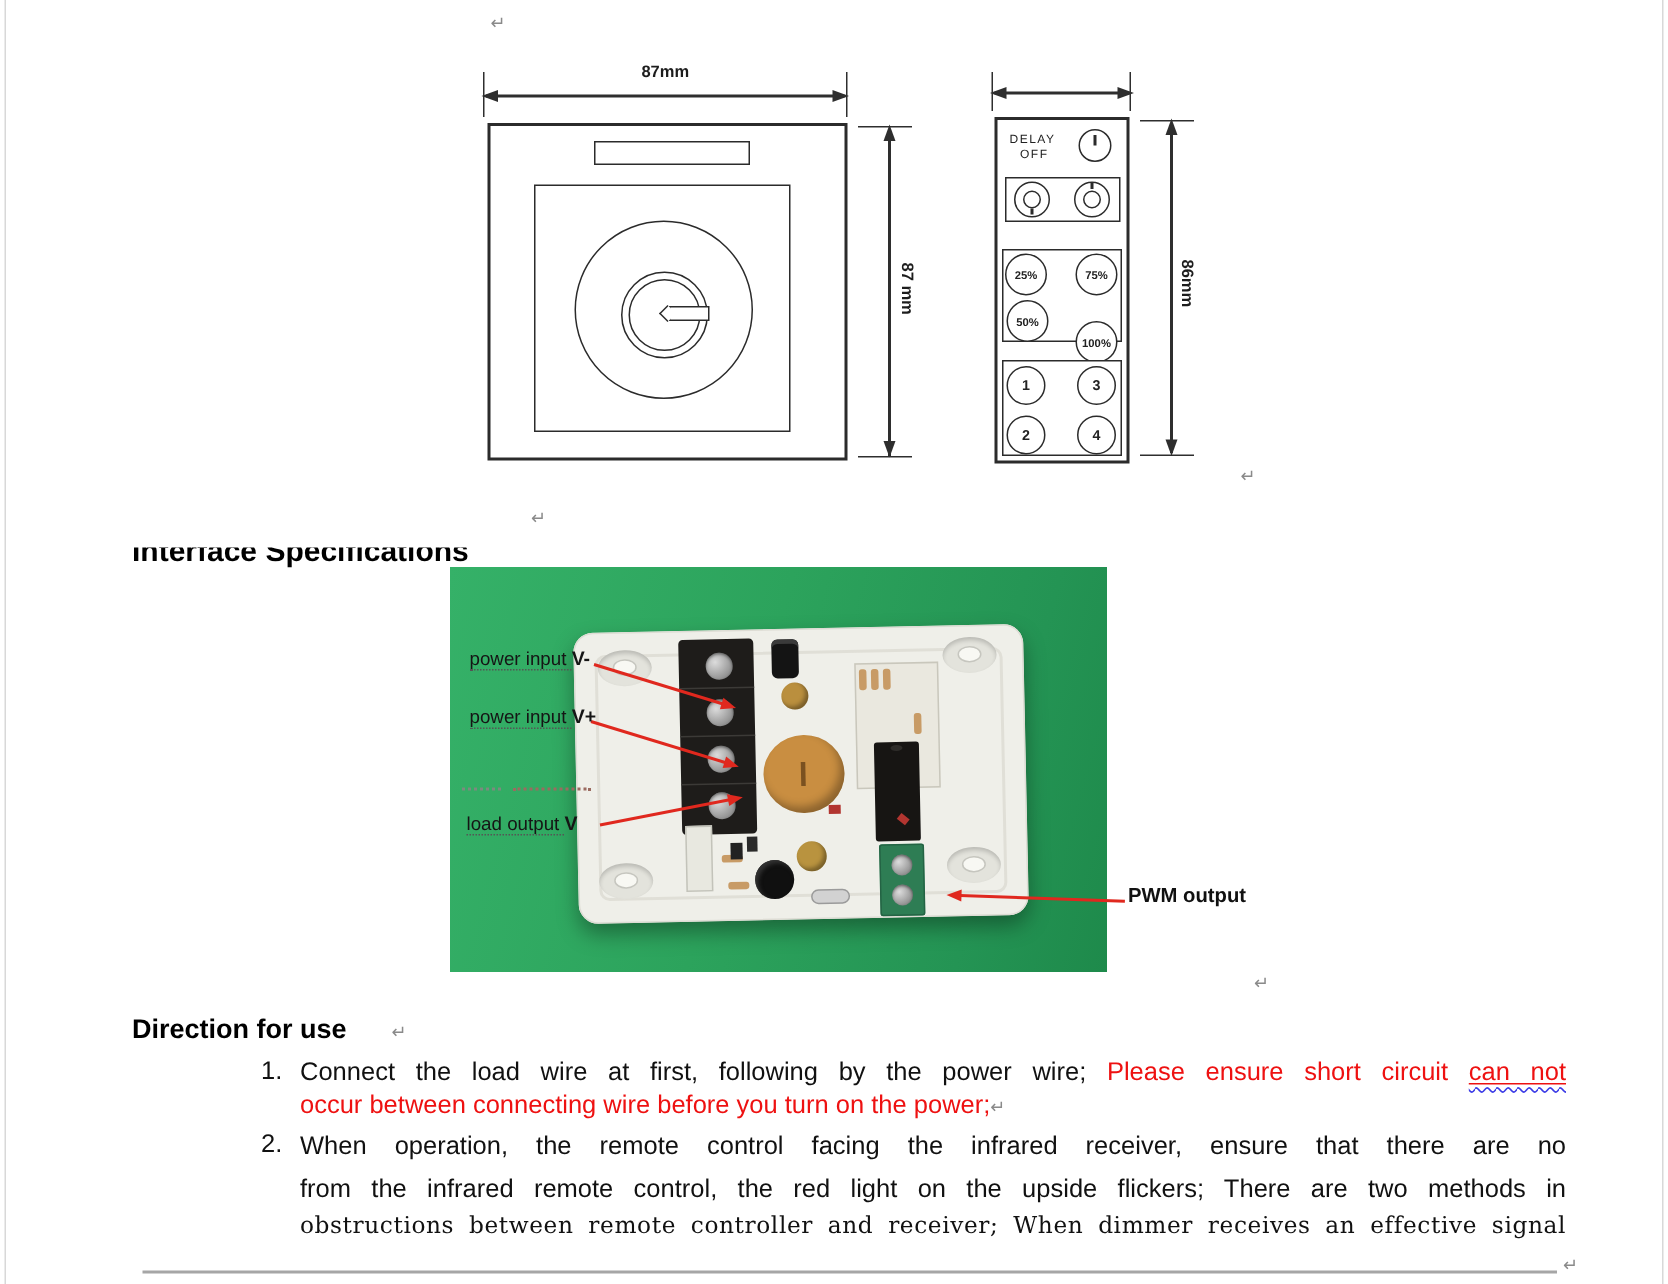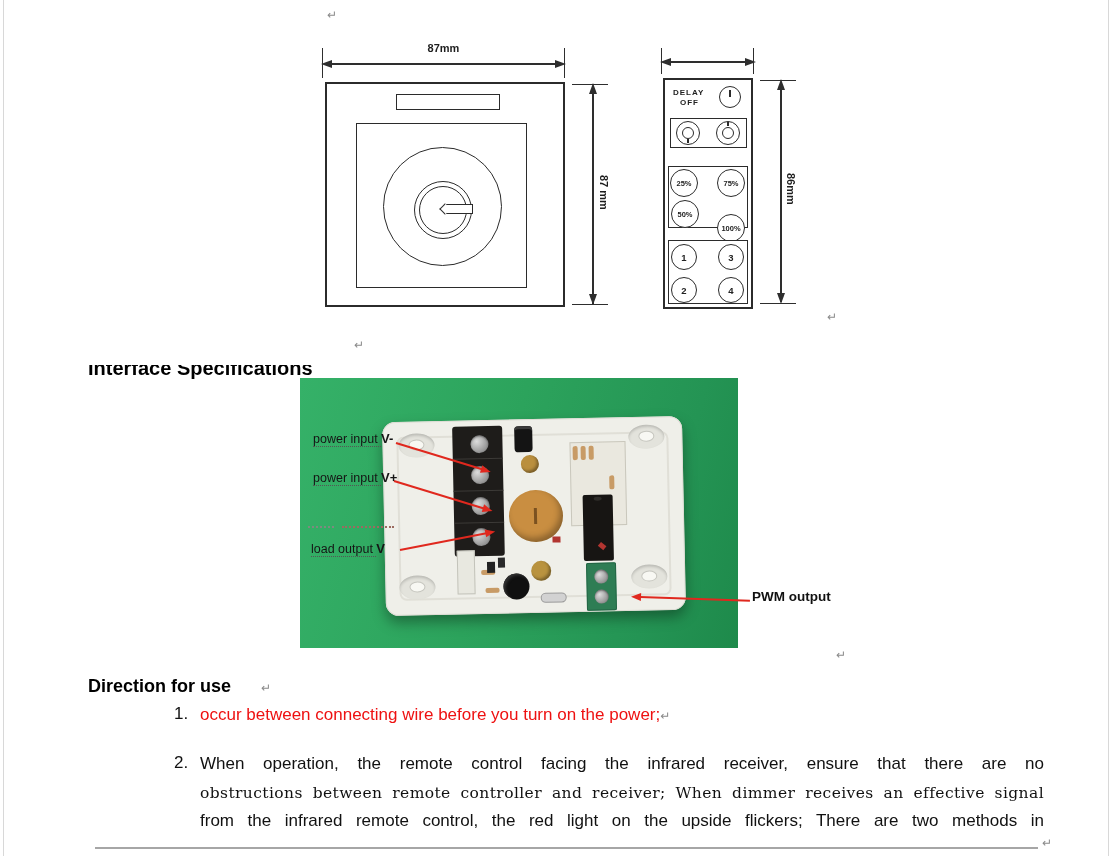--- a/index.html
+++ b/index.html
@@ -25,21 +25,21 @@
   .ah-left  { border-top:4px solid transparent; border-bottom:4px solid transparent; border-right:11px solid #2e2e2e; }
   .ah-right { border-top:4px solid transparent; border-bottom:4px solid transparent; border-left:11px solid #2e2e2e; }
   .ah-up    { border-left:4px solid transparent; border-right:4px solid transparent; border-bottom:11px solid #2e2e2e; }
   .ah-down  { border-left:4px solid transparent; border-right:4px solid transparent; border-top:11px solid #2e2e2e; }
   .rect { position:absolute; border:2px solid #2b2b2b; background:#fff; }
   .rect-thin { position:absolute; border:1.5px solid #2b2b2b; background:#fff; }
   .circ { position:absolute; border:1.5px solid #2b2b2b; border-radius:50%; background:#fff; }
   .btn-label { display:flex; align-items:center; justify-content:center; width:100%; height:100%; font-weight:bold; color:#222; }
 
   
-  .delay-txt { position:absolute; font-size:8px; font-weight:bold; letter-spacing:1px; color:#222; }
+  .delay-txt { position:absolute; font-size:8px; font-weight:normal; letter-spacing:1px; color:#222; }
   .power-bar { position:absolute; width:2px; height:7px; background:#2b2b2b; }
   .dial-inner { position:absolute; left:5px; top:5px; width:12px; height:12px; border:1.5px solid #2b2b2b; border-radius:50%; }
   .dial-tick { position:absolute; left:10px; width:2px; height:4px; background:#2b2b2b; }
 
   
   #photo { position:absolute; left:300px; top:378px; width:438px; height:270px; overflow:hidden;
     background:linear-gradient(105deg,#35b168 0%, #2ca35c 45%, #249454 80%, #1e8a4b 100%); }
   #plate { position:absolute; left:84px; top:41px; width:300px; height:194px; background:#efefe9;
     border-radius:13px; transform:rotate(-1.2deg);
     box-shadow:0 7px 14px rgba(0,0,0,.35), inset 0 0 0 1px #dddcd4; }
@@ -253,28 +253,29 @@
     </div>
 
   <span class="ret" style="left:836px; top:648px;">↵</span>
 
   <div class="h1" style="left:88px; top:676px; font-size:18px;">Direction for use</div>
   <span class="ret" style="left:261px; top:681px;">↵</span>
 
   <div id="dir-item1" style="top:704px;">
     <span class="li-num">1.</span>
     <div class="li-body">
+      <div class="jline" style="line-height:22px;"><span>Connect the load wire at first, following by the power wire; </span><span class="red">Please ensure short circuit </span><span class="wavy"><span class="red-ul">can not</span></span></div>
       <div style="line-height:21px;"><span class="red">occur between connecting wire before you turn on the power;</span><span class="ret-inline">↵</span></div>
     </div>
   </div>
 
   <div id="dir-item2" style="top:753px;">
     <span class="li-num">2.</span>
     <div class="li-body">
       <div class="jline" style="height:29px; line-height:22px;">When operation, the remote control facing the infrared receiver, ensure that there are no</div>
+      <div class="jline" style="height:24px; line-height:22px;">from the infrared remote control, the red light on the upside flickers; There are two methods in</div>
       <div class="jline altfont" style="height:28px; line-height:22px;">obstructions between remote controller and receiver; When dimmer receives an effective signal</div>
-      <div class="jline" style="height:24px; line-height:22px;">from the infrared remote control, the red light on the upside flickers; There are two methods in</div>
     </div>
   </div>
 
   <div id="bottom-line"></div>
   <span class="ret" style="left:1042px; top:836px;">↵</span>
 </div>
 
 </body></html>

